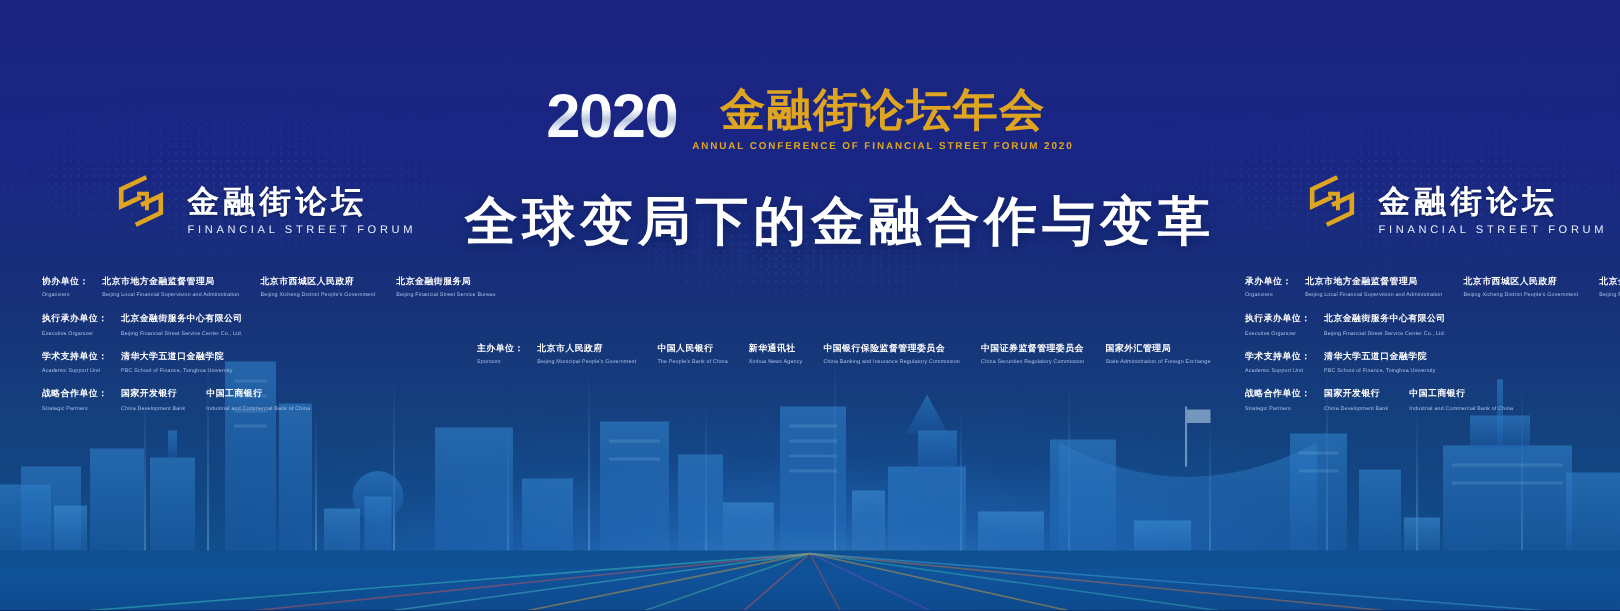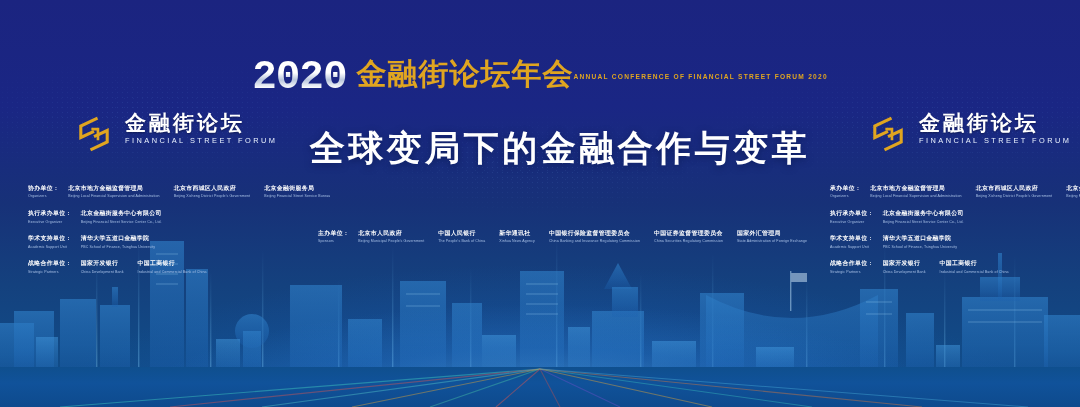--- a/index.html
+++ b/index.html
@@ -36,42 +36,42 @@
   }
 
   
   .skyline{position:absolute;left:0;bottom:30px;width:1080px;height:150px;pointer-events:none;}
   .ground{
     position:absolute;left:0;bottom:0;width:1080px;height:40px;pointer-events:none;overflow:hidden;
     background:linear-gradient(180deg,#0f4f8e 0%,#10529a 40%,#0e4a8d 100%);
   }
 
   
-  .logo{position:absolute;display:flex;align-items:flex-start;gap:9px;}
+  .logo{position:absolute;display:flex;align-items:flex-end;gap:9px;}
   .logo .mark{width:44px;height:44px;flex:none;}
   .logo .lt1{
     font-size:21px;font-weight:700;letter-spacing:3px;color:#fff;line-height:1.05;
     text-shadow:0 1px 2px rgba(0,0,0,.35);
   }
   .logo .lt2{
     font-size:7.4px;font-weight:400;letter-spacing:2.45px;color:#eaf2ff;margin-top:3px;line-height:1;
   }
   #logo-left{left:72px;top:112px;}
   #logo-right{left:866px;top:112px;}
 
   
   .masthead{position:absolute;left:0;top:58px;width:1080px;text-align:center;}
   .mast-row{display:inline-flex;align-items:flex-start;gap:10px;}
   .year{
     font-size:41px;font-weight:700;line-height:.95;letter-spacing:-1px;
     background:linear-gradient(180deg,#ffffff 0%,#ffffff 38%,#b9c6dd 56%,#ffffff 78%,#e7edf7 100%);
     -webkit-background-clip:text;background-clip:text;color:transparent;
-    font-family:Liberation Mono, monospace;
-  }
-  .mast-cn-wrap{display:flex;flex-direction:row;align-items:center;padding-top:1px;}
+    font-family:Liberation Sans, sans-serif;
+  }
+  .mast-cn-wrap{display:flex;flex-direction:column;align-items:center;padding-top:1px;}
   .mast-cn{font-size:30px;font-weight:700;color:#e0a520;letter-spacing:1px;line-height:1.02;}
   .mast-en{font-size:6.6px;font-weight:700;color:#e0a520;letter-spacing:1.25px;margin-top:4px;white-space:nowrap;}
 
   
   .headline{position:absolute;left:0;top:128px;width:1080px;text-align:center;margin-left:20px;}
   .hl-cn{
     font-size:35px;font-weight:700;color:#fff;letter-spacing:3.5px;line-height:1.15;
     text-shadow:0 2px 7px rgba(5,18,70,.55);
   }
   .hl-en{

